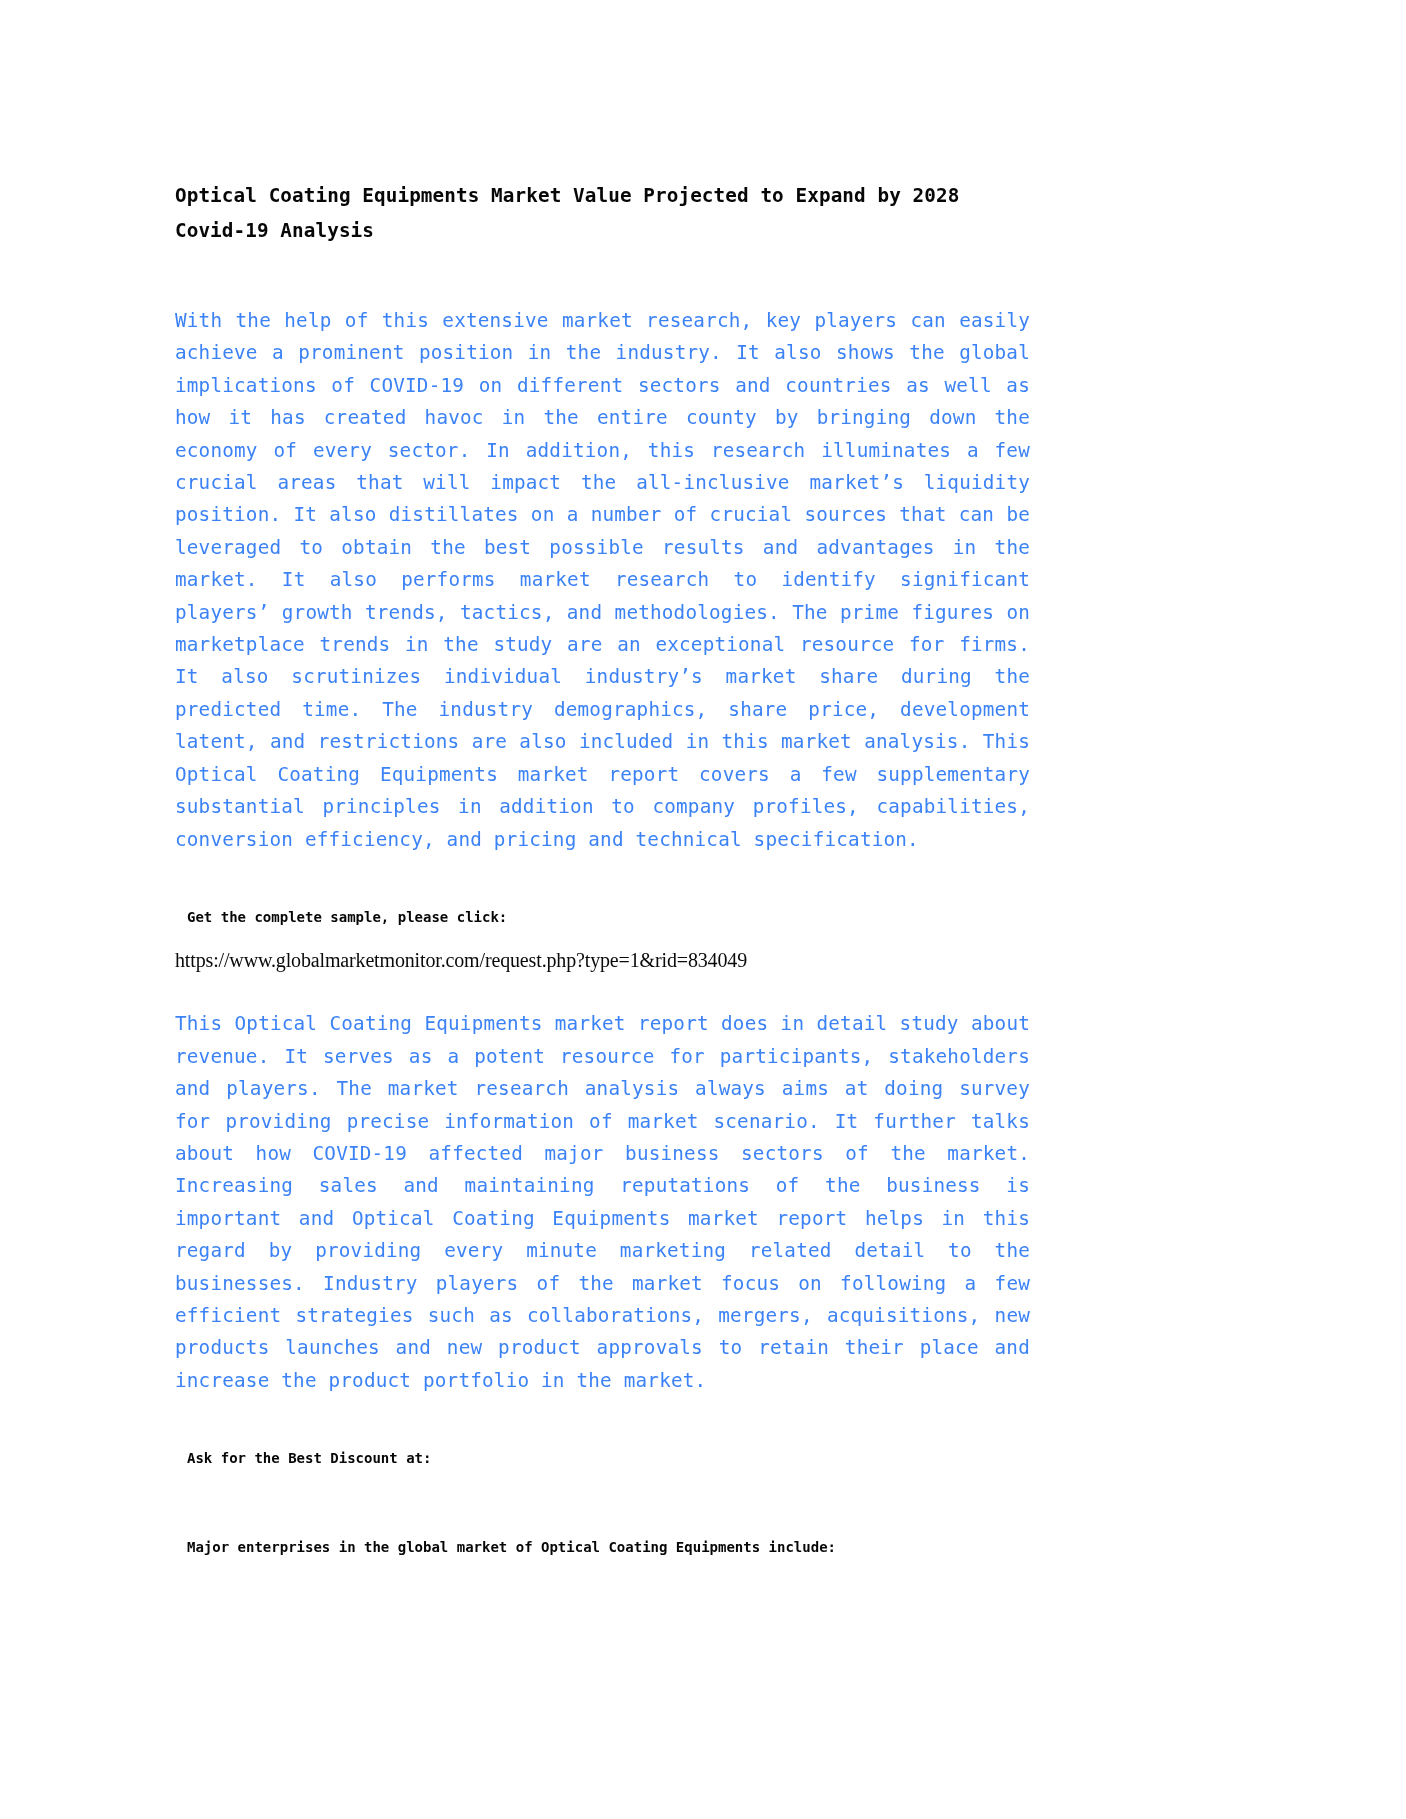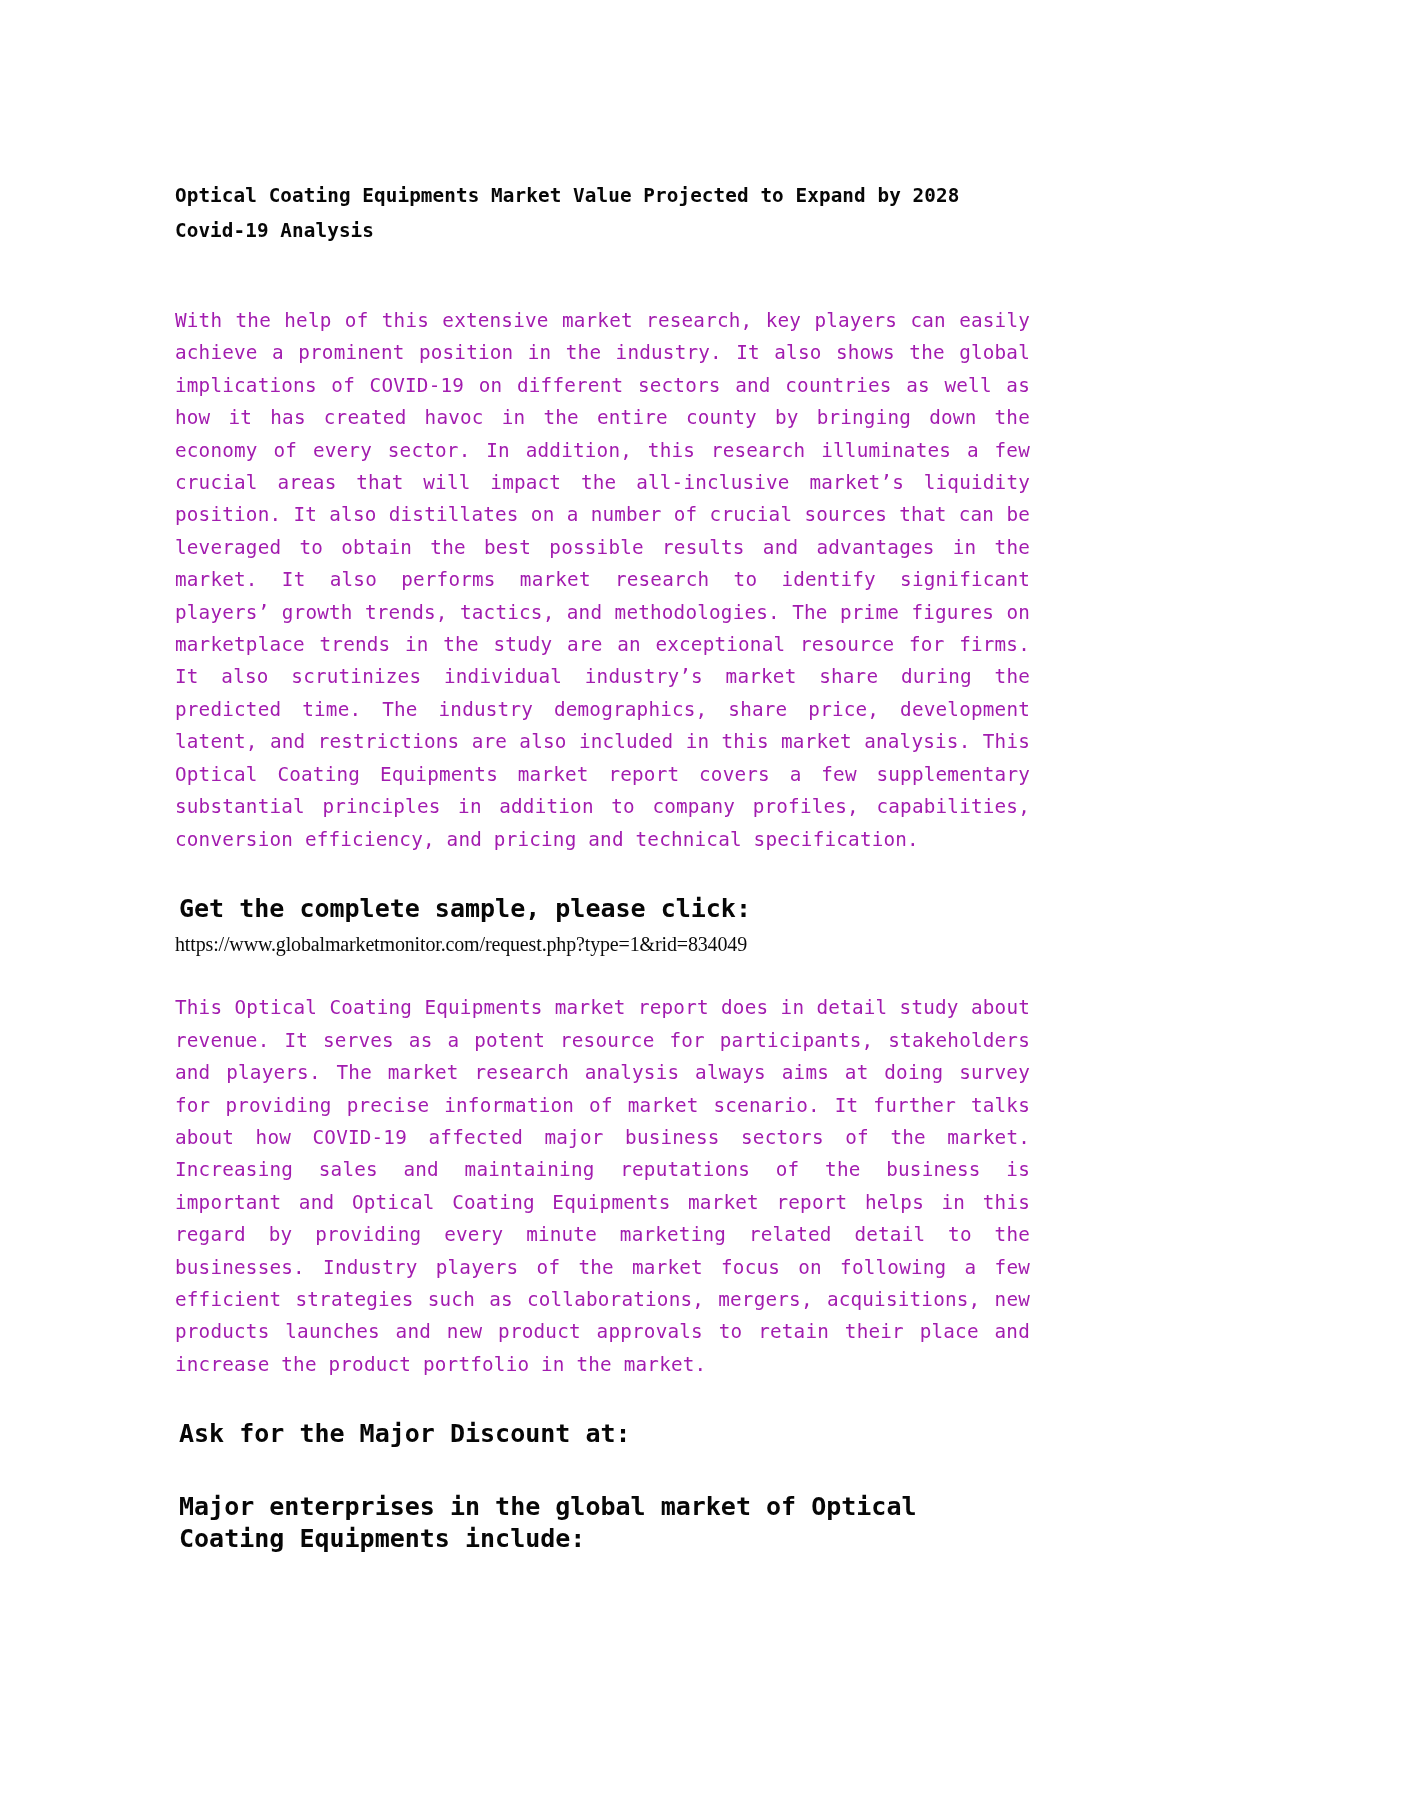--- a/index.html
+++ b/index.html
@@ -17,21 +17,21 @@
   .content {
     position: absolute;
     left: 175px;
     top: 178px;
     width: 855px;
   }
   .mono {
     font-family: "DejaVu Sans Mono", "Liberation Mono", monospace;
     font-size: 19.3px;
     line-height: 32.4px;
-    color: #a21caf;
+    color: #3b82f6;
     letter-spacing: 0.2px;
     -webkit-font-smoothing: antialiased;
   }
   .doc-title {
     font-family: "DejaVu Sans Mono", "Liberation Mono", monospace;
     font-size: 19.3px;
     line-height: 35px;
     color: #070707;
     font-weight: bold;
     margin: 0 0 0 0;
@@ -45,25 +45,25 @@
     text-align: justify;
     text-justify: inter-word;
     white-space: normal;
   }
   .gap-title { height: 57px; }
   .gap-para  { height: 33px; }
   .gap-small { height: 32px; }
 
   .heading-bold {
     font-family: "DejaVu Sans Mono", "Liberation Mono", monospace;
-    font-size: 25px;
+    font-size: 14px;
     line-height: 32.4px;
     font-weight: bold;
     color: #070707;
-    margin: 4px;
+    margin: 12px;
   }
   .url-line {
     font-family: "Liberation Serif", "DejaVu Serif", serif;
     font-size: 20px;
     line-height: 31px;
     color: #0a0a0a;
     margin: 0;
     letter-spacing: -0.15px;
     word-break: break-all;
   }
@@ -88,21 +88,21 @@
       <p class="url-line">https://www.globalmarketmonitor.com/request.php?type=1&amp;rid=834049</p>
     </div>
 
     <div class="gap-small"></div>
 
     <p class="mono para">This Optical Coating Equipments market report does in detail study about revenue. It serves as a potent resource for participants, stakeholders and players. The market research analysis always aims at doing survey for providing precise information of market scenario. It further talks about how COVID-19 affected major business sectors of the market. Increasing sales and maintaining reputations of the business is important and Optical Coating Equipments market report helps in this regard by providing every minute marketing related detail to the businesses. Industry players of the market focus on following a few efficient strategies such as collaborations, mergers, acquisitions, new products launches and new product approvals to retain their place and increase the product portfolio in the market.</p>
 
     <div class="gap-para"></div>
 
     <div class="block">
-      <p class="heading-bold">Ask for the Major Discount at:</p>
+      <p class="heading-bold">Ask for the Best Discount at:</p>
     </div>
 
     <div class="gap-small"></div>
 
     <p class="heading-bold">Major enterprises in the global market of Optical Coating Equipments include:</p>
 
   </div>
 </div>
 
 </body></html>

